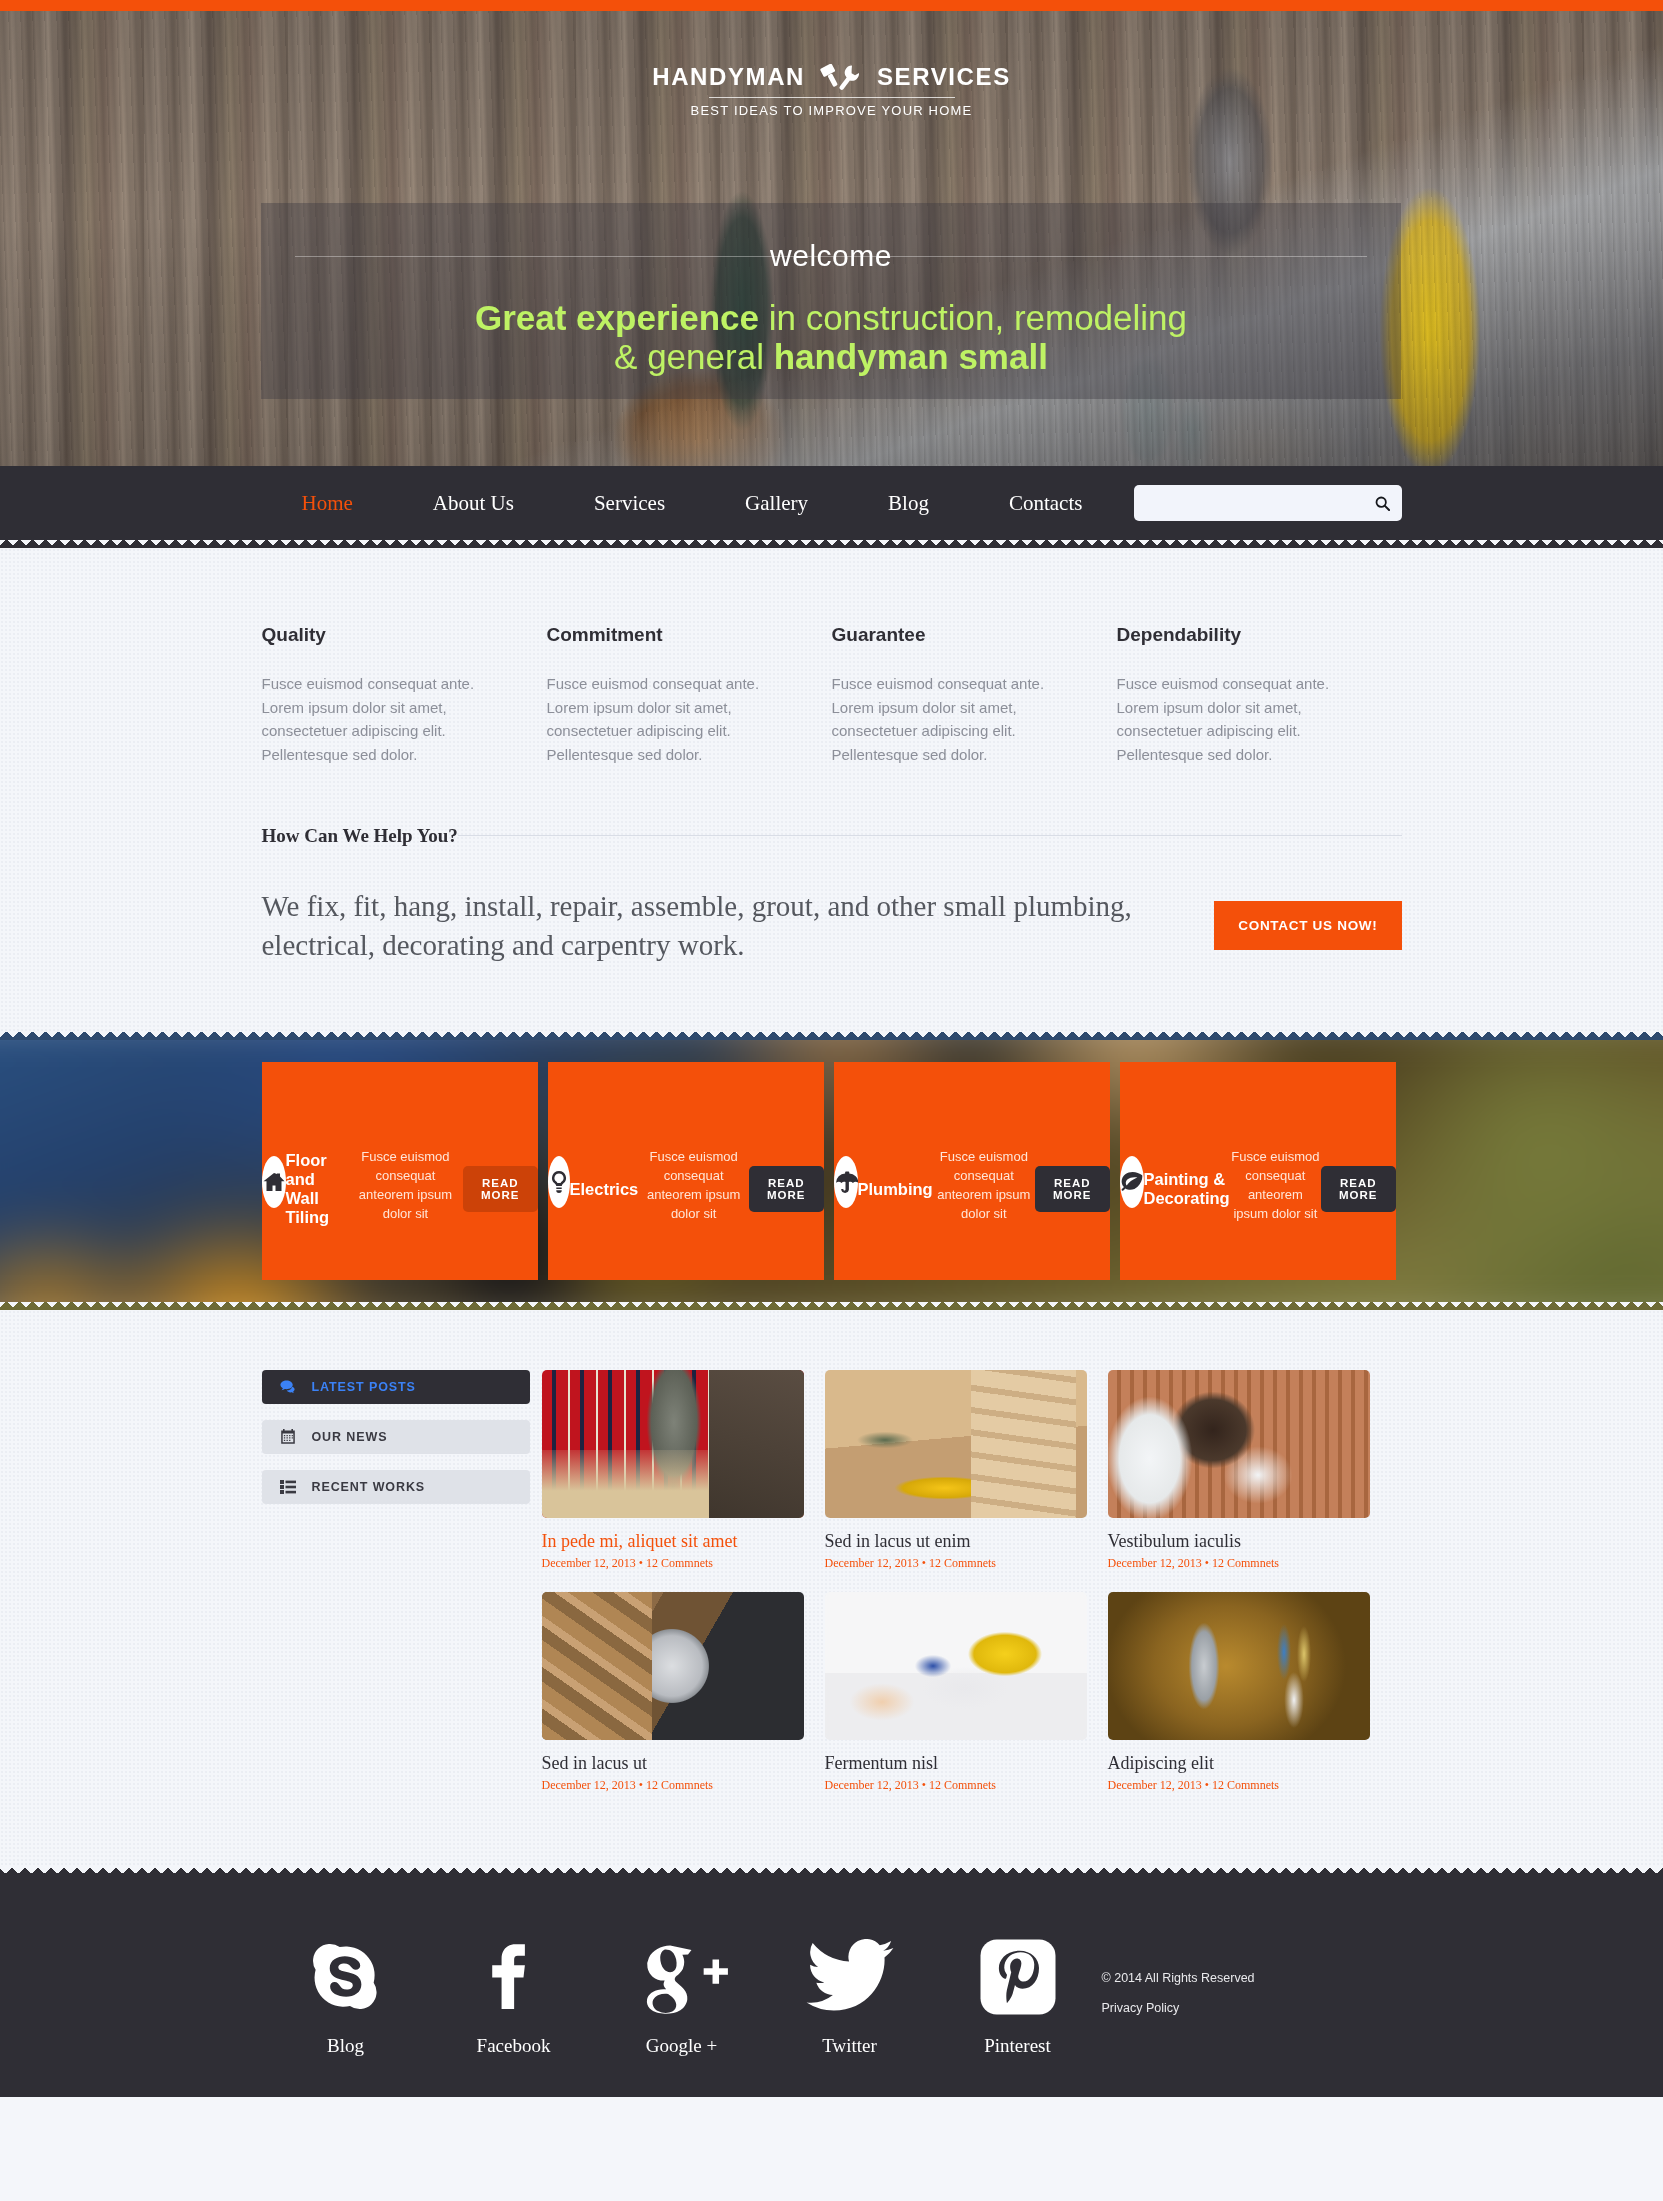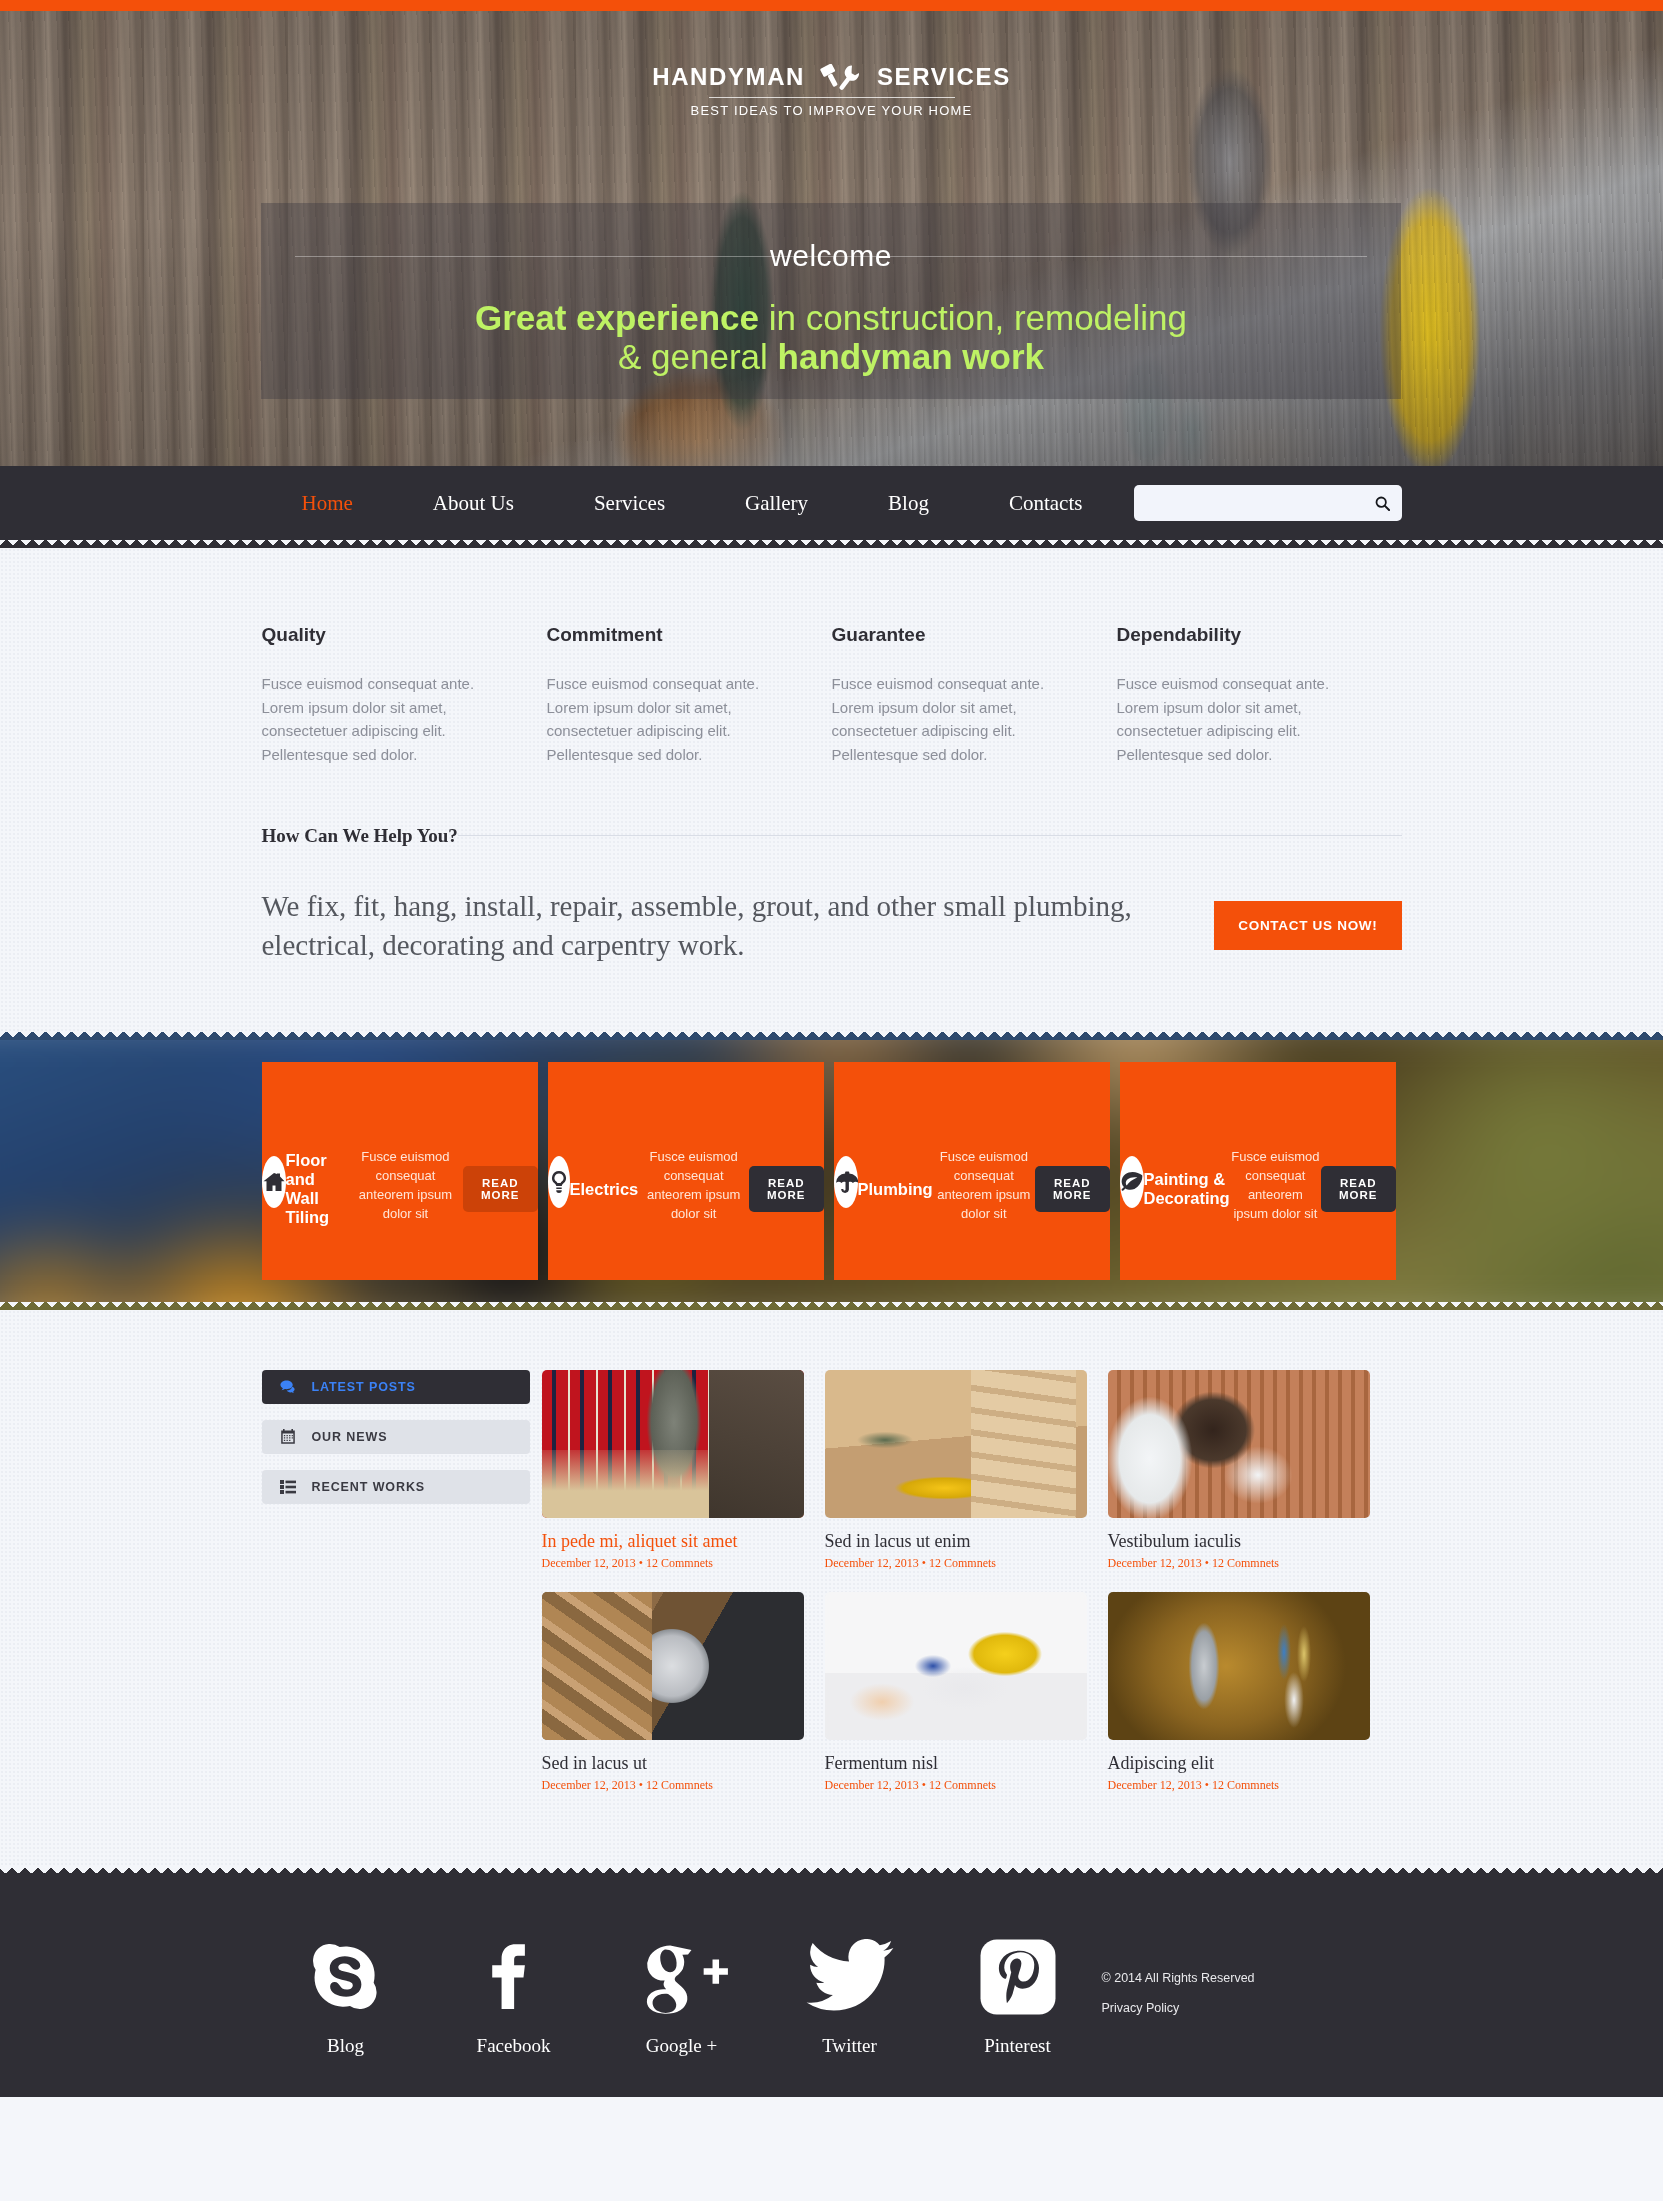--- a/index.html
+++ b/index.html
@@ -316,21 +316,21 @@
 
     <div class="welcome-box">
       <div class="welcome-word">
         <span>welcome</span>
       </div>
       <div class="welcome-head">
         <div>
           <b>Great experience</b><span> in construction, remodeling</span>
         </div>
         <div>
-          <span>&amp; general </span><b>handyman work</b>
+          <span>&amp; general </span><b>handyman small</b>
         </div>
       </div>
     </div>
   </section>
 
   <nav class="navbar">
     <div class="nav-inner">
       <ul class="nav-links">
         <li>
             <a href="#" class="active">Home</a>

